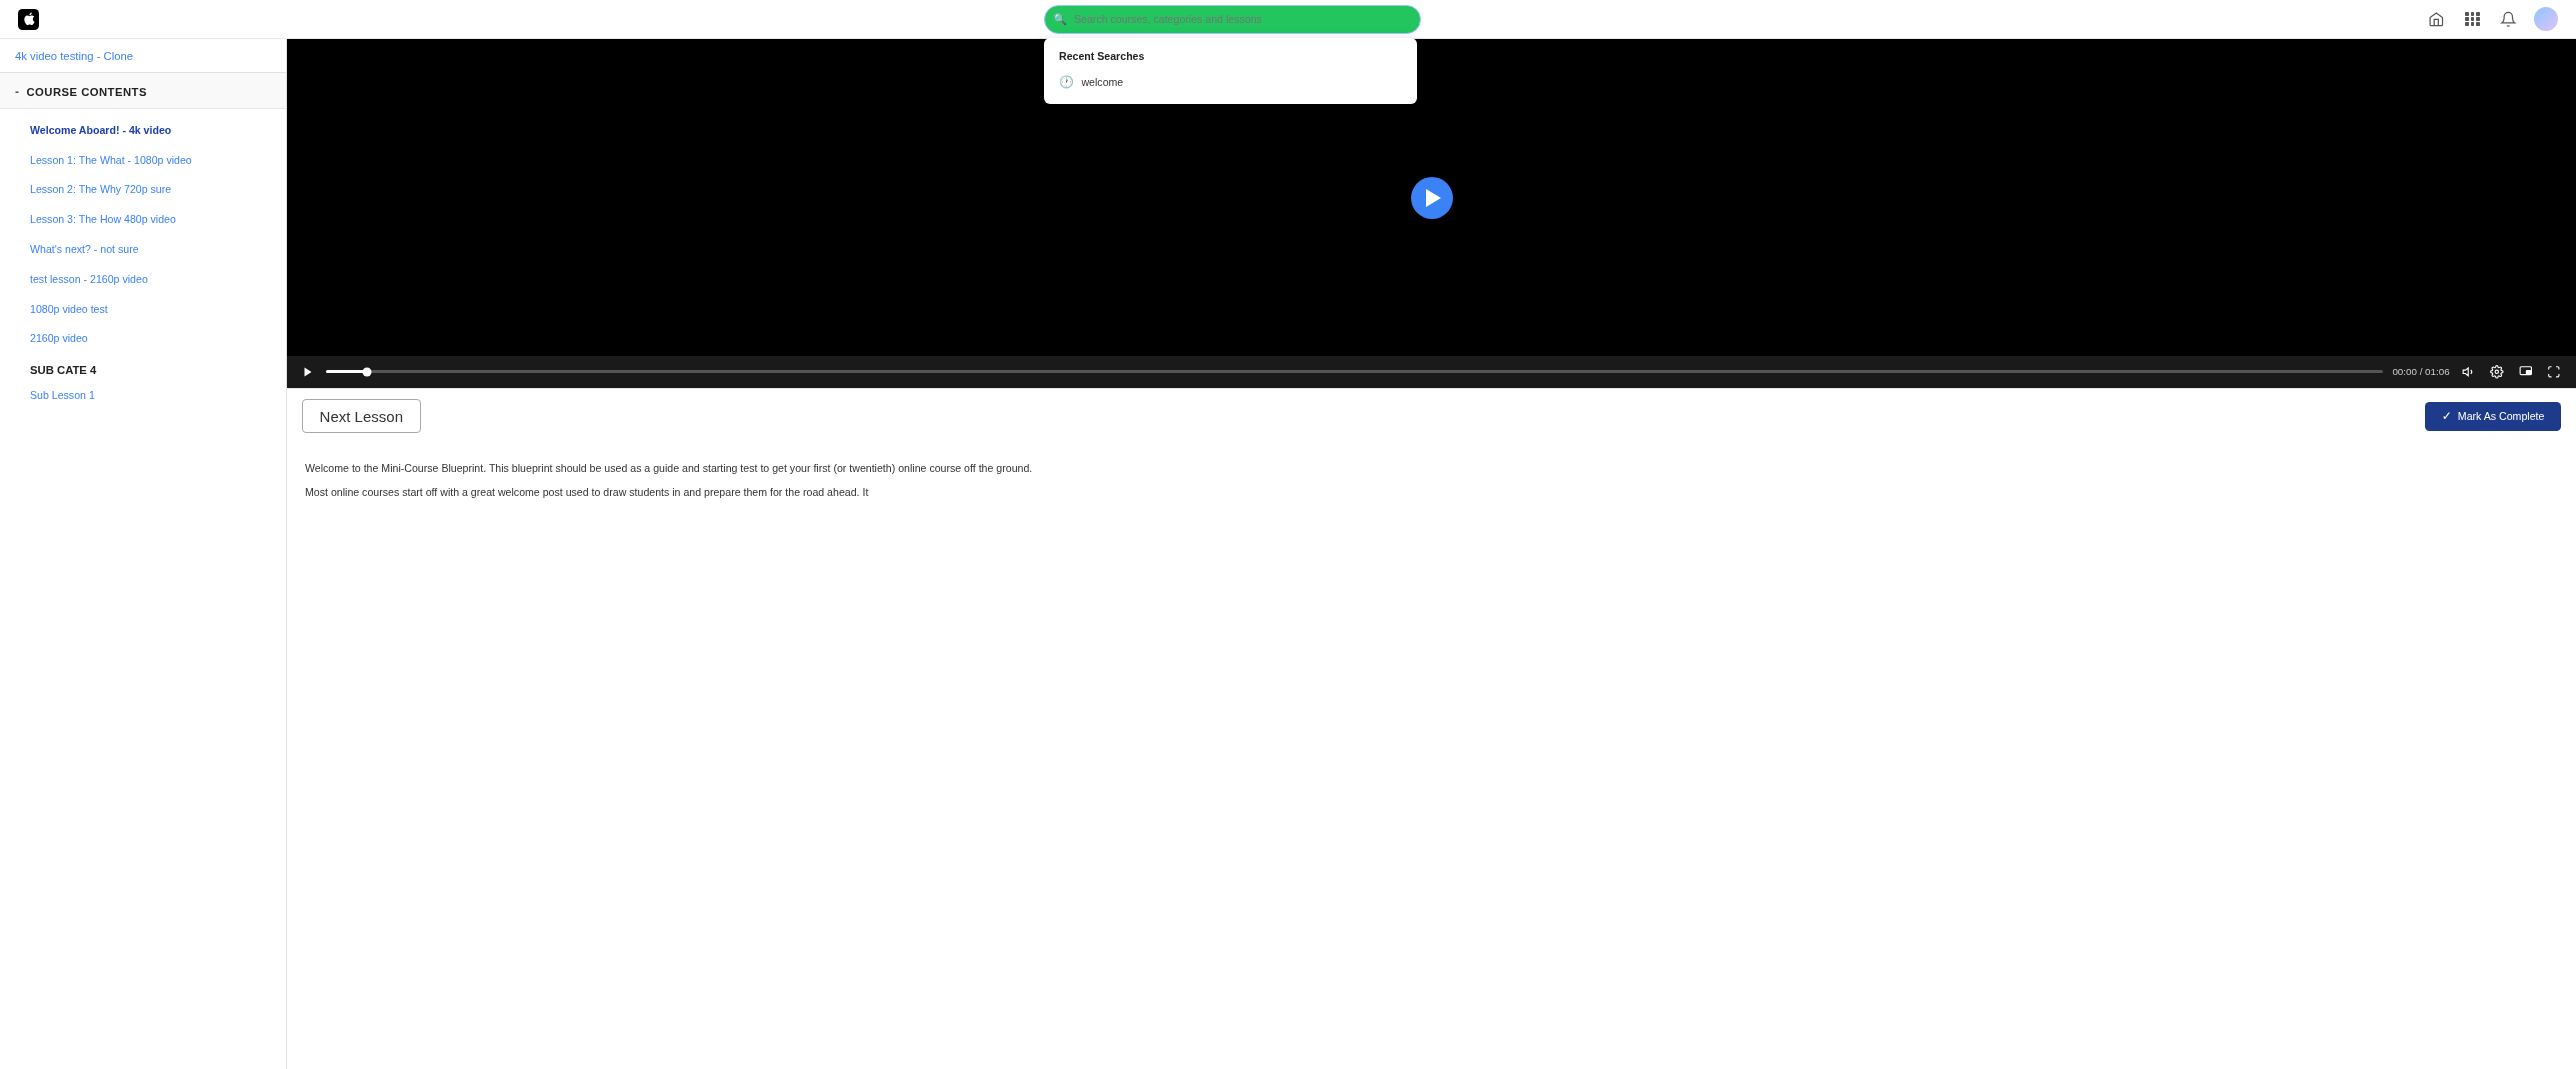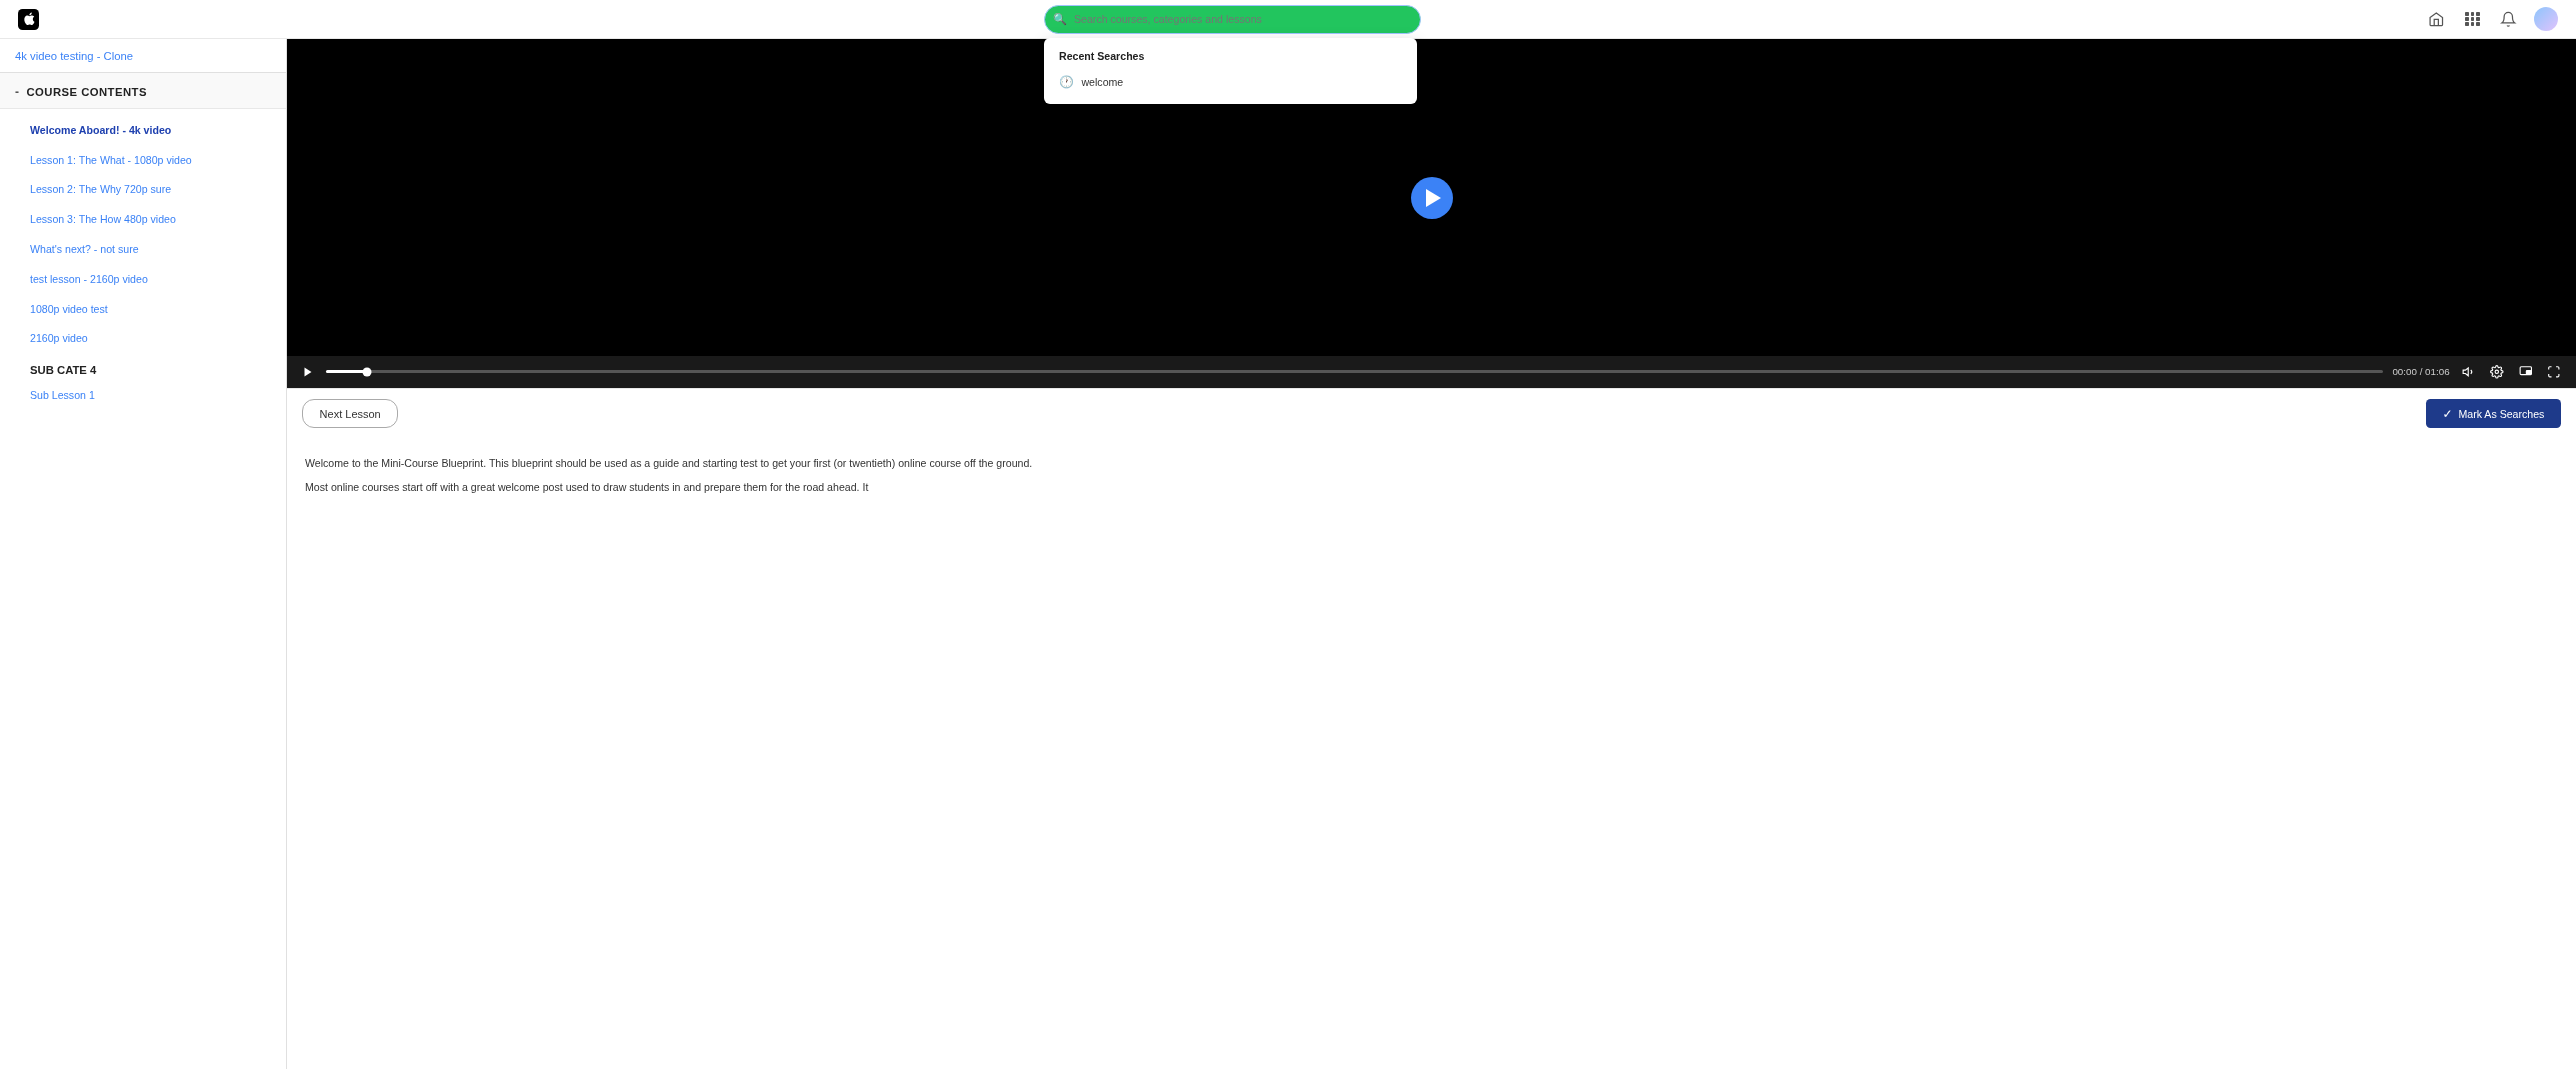--- a/index.html
+++ b/index.html
@@ -277,22 +277,22 @@
       display: flex;
       align-items: center;
       justify-content: space-between;
       border-top: 0.8px solid #e8e8e8;
     }
     .next-lesson-btn {
       border: 1.1px solid #aaa;
       background: #fff;
       color: #333;
       padding: 7.5px 16.6px;
-      border-radius: 12px;
-      font-size: 11px;
+      border-radius: 4px;
+      font-size: 15px;
       cursor: pointer;
     }
     .mark-complete-btn {
       background: #1e3a8a;
       color: #fff;
       border: none;
       padding: 7.5px 16.6px;
       border-radius: 4.5px;
       font-size: 10.6px;
       cursor: pointer;
@@ -453,21 +453,21 @@
         <svg width="13.6" height="13.6" viewBox="0 0 24 24" fill="none" stroke="white" stroke-width="2">
           <path d="M8 3H5a2 2 0 00-2 2v3m18 0V5a2 2 0 00-2-2h-3m0 18h3a2 2 0 002-2v-3M3 16v3a2 2 0 002 2h3"></path>
         </svg>
       </button>
     </div>
 
     <div class="lesson-actions">
       <button class="next-lesson-btn">Next Lesson</button>
       <button class="mark-complete-btn">
         <span class="check-icon">✓</span>
-        <span>Mark As Searches</span>
+        <span>Mark As Complete</span>
       </button>
     </div>
 
     <div class="description-area">
       <p>Welcome to the Mini-Course Blueprint. This blueprint should be used as a guide and starting test to get your first (or twentieth) online course off the ground.</p>
       <p style="margin-top:6px;">Most online courses start off with a great welcome post used to draw students in and prepare them for the road ahead. It</p>
     </div>
   </main>
 </div>
 

